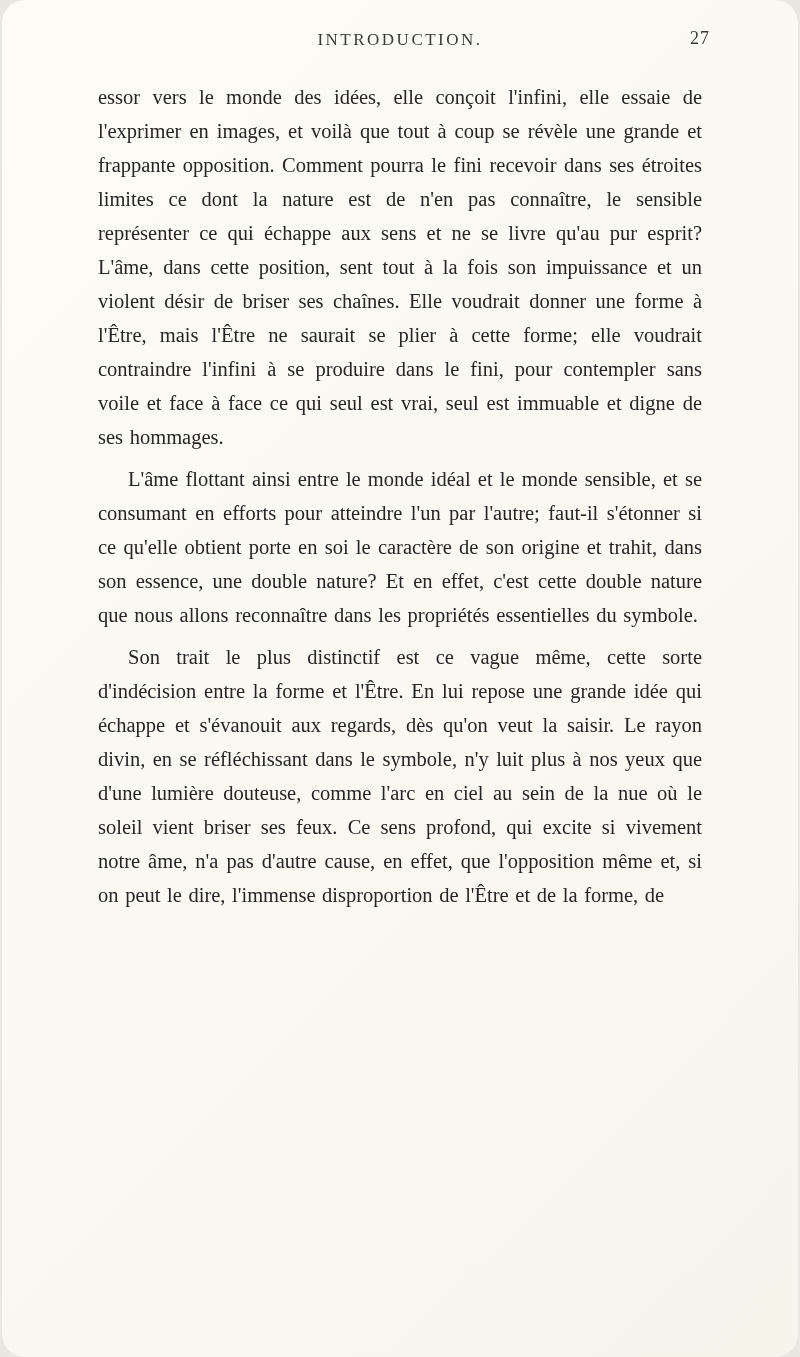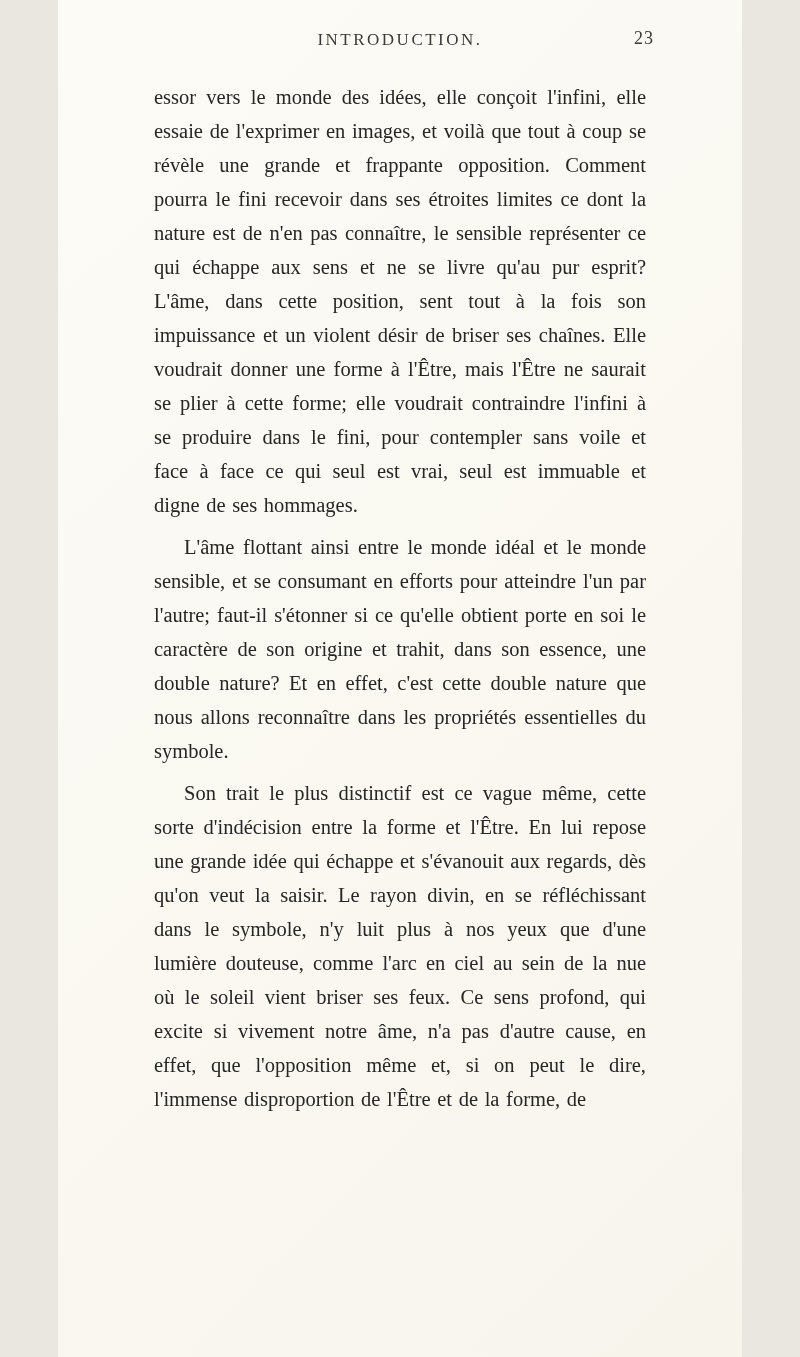--- a/index.html
+++ b/index.html
@@ -2,28 +2,29 @@
 <html><head>
 <meta charset="utf-8">
 <style>
   html, body {
     margin: 0;
     padding: 0;
     background: #e9e7e0;
   }
   .page {
     position: relative;
-    width: 684px;
+    width: 796px;
     height: 1357px;
     margin: 0 auto;
     box-sizing: border-box;
     background: linear-gradient(135deg, #fcfbf6 0%, #faf8f1 55%, #f7f4ec 100%);
     color: #2b2b2b;
     font-family: "Liberation Serif", "DejaVu Serif", serif;
     overflow: hidden;
+    border-radius: 23px;
   }
   .page-inner {
     position: absolute;
     top: 26px;
     left: 88px;
     right: 88px;
   }
   .page-header {
     position: relative;
     height: 30px;
@@ -61,21 +62,21 @@
     text-indent: 0;
   }
 </style>
 </head>
 <body>
 
 <div class="page">
   <div class="page-inner">
     <div class="page-header">
       <span class="header-title">INTRODUCTION.</span>
-      <span class="page-number">23</span>
+      <span class="page-number">27</span>
     </div>
     <div class="page-body">
         <p class="no-indent">essor vers le monde des idées, elle conçoit l'infini, elle essaie de l'exprimer en images, et voilà que tout à coup se révèle une grande et frappante opposition. Comment pourra le fini recevoir dans ses étroites limites ce dont la nature est de n'en pas connaître, le sensible représenter ce qui échappe aux sens et ne se livre qu'au pur esprit? L'âme, dans cette position, sent tout à la fois son impuissance et un violent désir de briser ses chaînes. Elle voudrait donner une forme à l'Être, mais l'Être ne saurait se plier à cette forme; elle voudrait contraindre l'infini à se produire dans le fini, pour contempler sans voile et face à face ce qui seul est vrai, seul est immuable et digne de ses hommages.</p>
         <p>L'âme flottant ainsi entre le monde idéal et le monde sensible, et se consumant en efforts pour atteindre l'un par l'autre; faut-il s'étonner si ce qu'elle obtient porte en soi le caractère de son origine et trahit, dans son essence, une double nature? Et en effet, c'est cette double nature que nous allons reconnaître dans les propriétés essentielles du symbole.</p>
         <p>Son trait le plus distinctif est ce vague même, cette sorte d'indécision entre la forme et l'Être. En lui repose une grande idée qui échappe et s'évanouit aux regards, dès qu'on veut la saisir. Le rayon divin, en se réfléchissant dans le symbole, n'y luit plus à nos yeux que d'une lumière douteuse, comme l'arc en ciel au sein de la nue où le soleil vient briser ses feux. Ce sens profond, qui excite si vivement notre âme, n'a pas d'autre cause, en effet, que l'opposition même et, si on peut le dire, l'immense disproportion de l'Être et de la forme, de</p>
       </div>
   </div>
 </div>
 
 </body></html>

